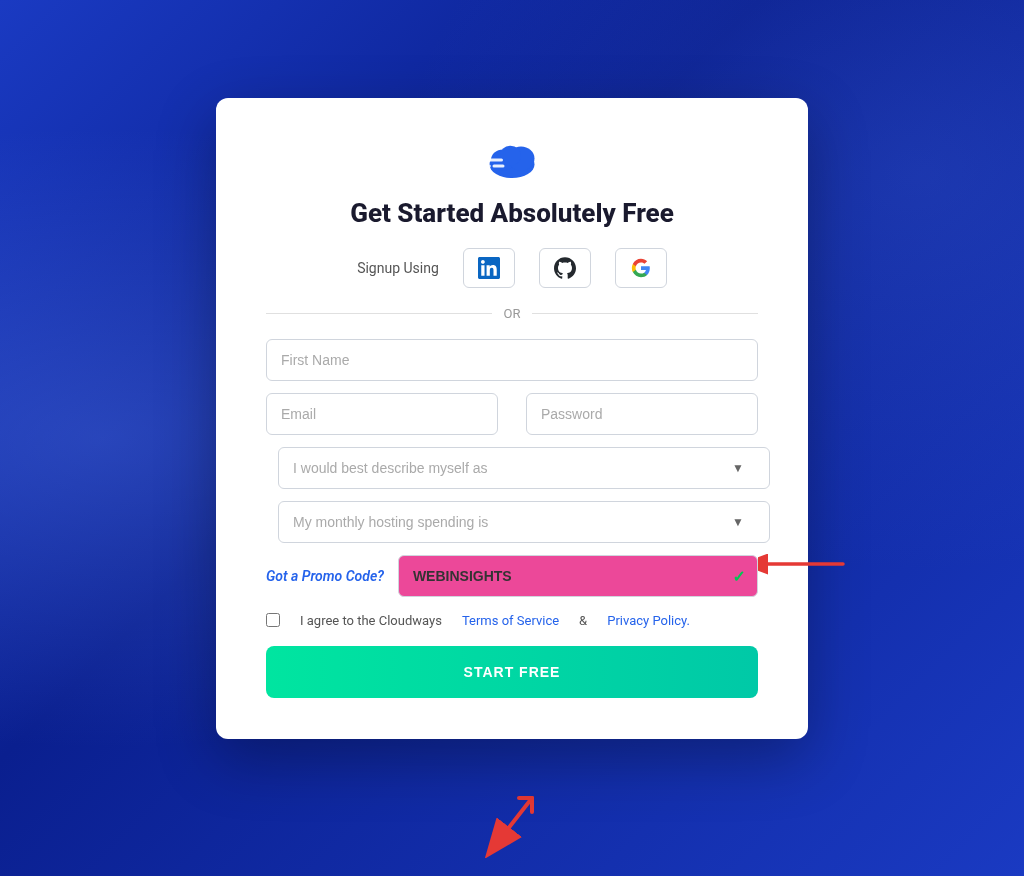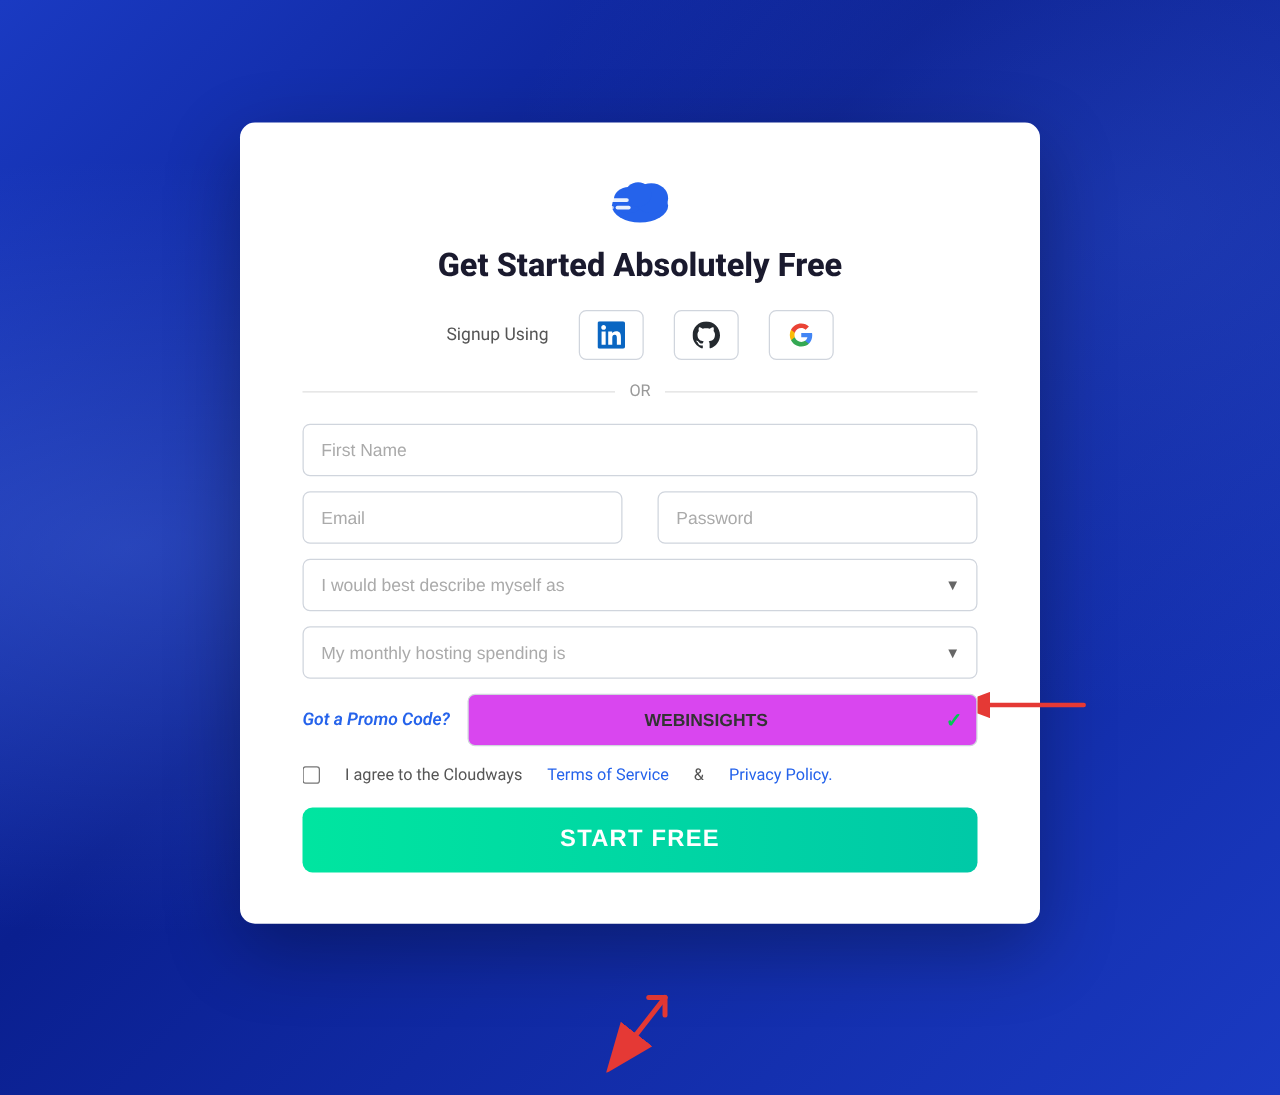--- a/index.html
+++ b/index.html
@@ -24,21 +24,21 @@
       background:
         radial-gradient(ellipse at 10% 50%, rgba(100,140,255,0.3) 0%, transparent 50%),
         radial-gradient(ellipse at 90% 20%, rgba(80,120,240,0.2) 0%, transparent 40%);
       pointer-events: none;
     }
 
     .card {
       background: #fff;
       border-radius: 12px;
       padding: 40px 50px 36px;
-      width: 640px;
+      width: 592px;
       box-shadow: 0 20px 60px rgba(0,0,0,0.3);
       position: relative;
       z-index: 1;
       margin-top: -40px;
     }
 
     .logo-area {
       display: flex;
       justify-content: center;
       margin-bottom: 16px;
@@ -135,20 +135,21 @@
       height: 42px;
       border: 1.5px solid #d0d5dd;
       border-radius: 6px;
       padding: 0 14px;
       font-size: 14px;
       color: #aaa;
       outline: none;
       background: #fff;
       appearance: none;
       cursor: pointer;
+      margin-left: 12px;
     }
 
     .form-select option {
       color: #333;
     }
 
     .select-arrow {
       position: absolute;
       right: 14px;
       top: 50%;
@@ -182,22 +183,21 @@
     .promo-input {
       width: 100%;
       height: 42px;
       border: 1.5px solid #d0d5dd;
       border-radius: 6px;
       padding: 0 40px 0 14px;
       font-size: 14px;
       color: #333;
       font-weight: 600;
       outline: none;
-      background: #d946ef;
-      text-align: center;
+      background: #ec4899;
     }
 
     .promo-check {
       position: absolute;
       right: 12px;
       top: 50%;
       transform: translateY(-50%);
       color: #00c853;
       font-size: 16px;
       font-weight: bold;
@@ -223,21 +223,21 @@
       color: #2563eb;
       text-decoration: none;
     }
 
     .start-btn {
       width: 100%;
       height: 52px;
       background: linear-gradient(90deg, #00e5a0, #00c9a7);
       border: none;
       border-radius: 8px;
-      font-size: 19px;
+      font-size: 14px;
       font-weight: 800;
       letter-spacing: 1px;
       color: #fff;
       cursor: pointer;
       margin-bottom: 5px;
       transition: opacity 0.2s;
     }
 
     .login-row {
       text-align: center;

